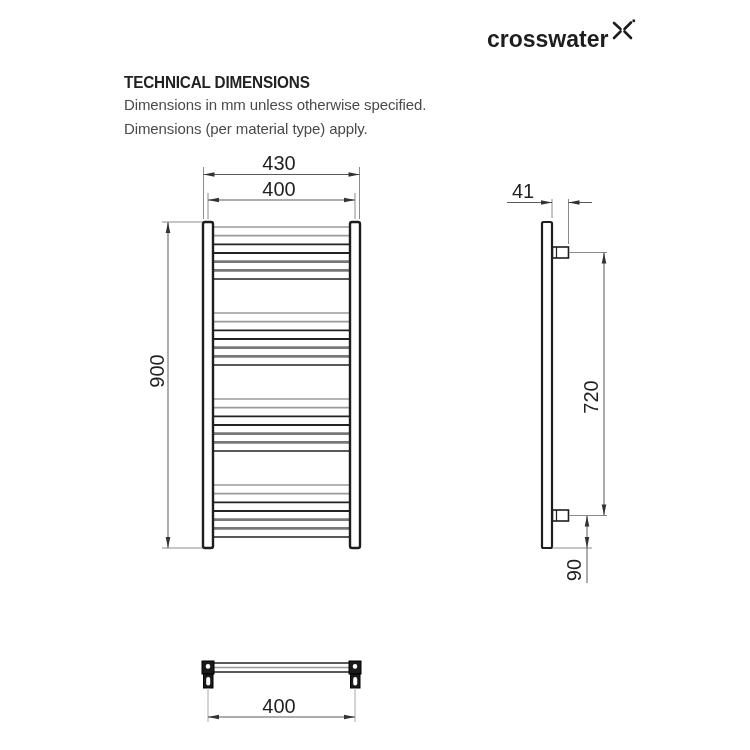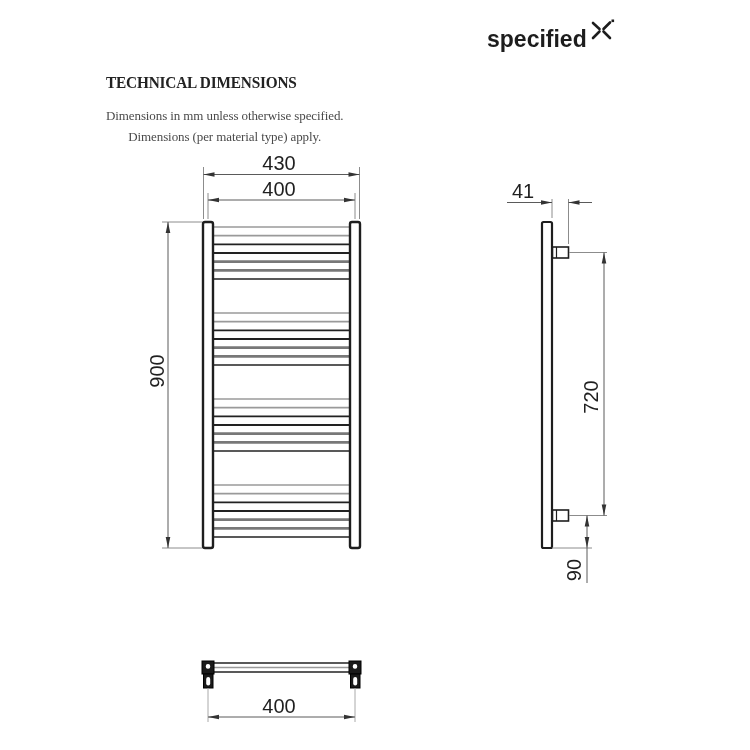--- a/index.html
+++ b/index.html
@@ -1,33 +1,33 @@
 <!DOCTYPE html>
 <html><head>
 <meta charset="utf-8">
 <style>
   html,body{margin:0;padding:0;background:#fff;}
   body{font-family:"Liberation Sans", sans-serif;}
   .page{position:relative;width:750px;height:750px;background:#ffffff;overflow:hidden;}
   .logo{position:absolute;left:487px;top:22px;display:flex;align-items:flex-start;}
   .logo-text{font-size:23px;font-weight:600;color:#1d1d1d;letter-spacing:0px;line-height:1;padding-top:6px;}
   .logo-mark{margin-left:2px;margin-top:-4px;}
-  .titleblock{position:absolute;left:106px;top:74px;font-family:Liberation Serif, serif;}
+  .titleblock{position:absolute;left:124px;top:74px;}
   .title{font-size:17px;font-weight:bold;color:#222;letter-spacing:-0.2px;line-height:1.1;transform:scaleX(0.9);transform-origin:left;}
-  .subtitle{font-size:13px;color:#4a4a4a;letter-spacing:-0.1px;margin-top:12px;line-height:1.65;text-align:center;}
+  .subtitle{font-size:15px;color:#4a4a4a;letter-spacing:-0.1px;margin-top:0;line-height:1.65;}
   svg text{font-family:"Liberation Sans", sans-serif;}
   .dimtxt{font-size:20px;fill:#1f1f1f;}
 </style>
 </head>
 <body>
 
 <div class="page">
 
   <div class="logo">
-    <div class="logo-text">specified</div>
+    <div class="logo-text">crosswater</div>
     <div class="logo-mark">
       <svg width="26" height="24" viewBox="0 0 26 24">
         <g stroke="#1d1d1d" stroke-width="2.6" stroke-linecap="round" fill="none">
           <path d="M4 5 L10.5 11"></path>
           <path d="M21 4.5 L14.5 11"></path>
           <path d="M4 20 L10.5 13.5"></path>
           <path d="M21 20 L14.5 13.5"></path>
         </g>
         <rect x="22.5" y="1.5" width="2.6" height="2.6" fill="#1d1d1d"></rect>
       </svg>

